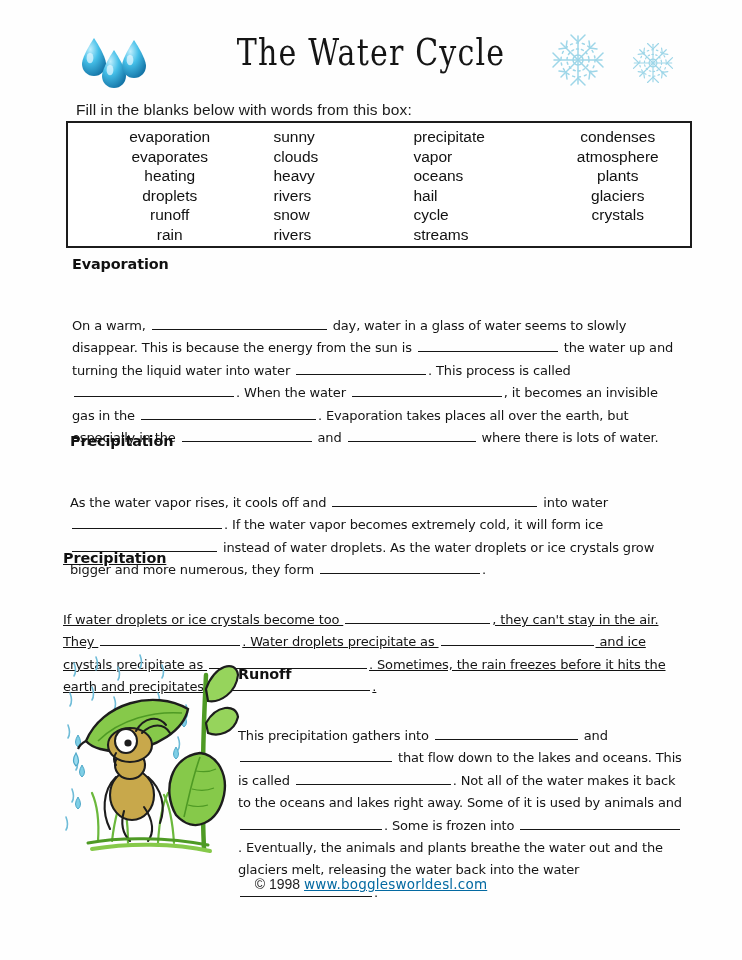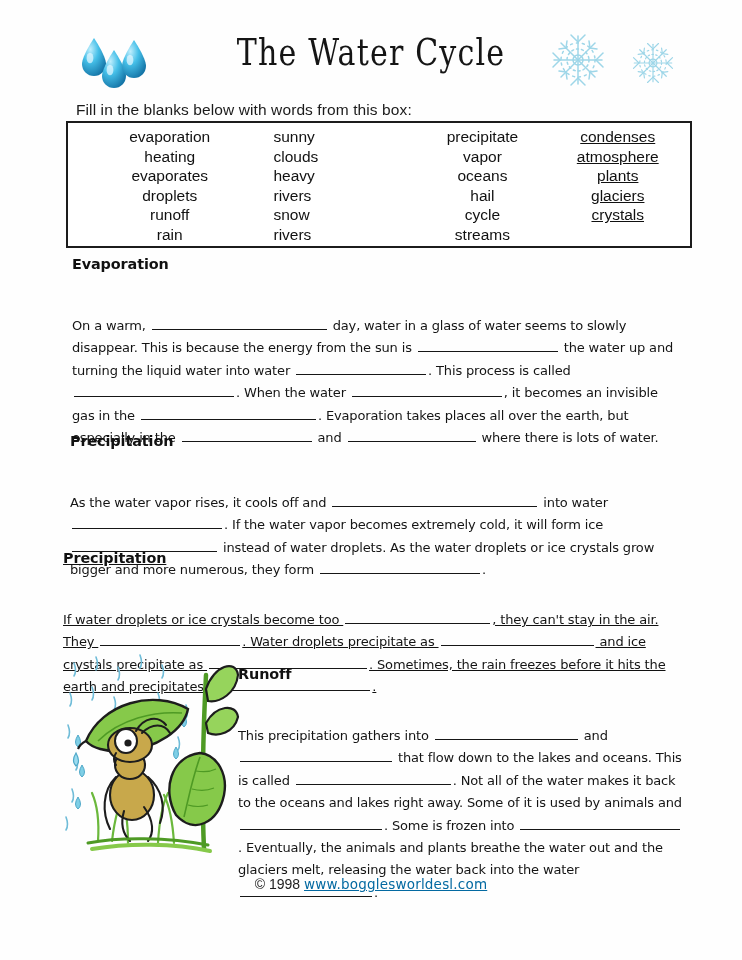--- a/index.html
+++ b/index.html
@@ -81,22 +81,22 @@
     box-sizing: border-box;
   }
   .wcol {
     font-family: "Liberation Sans", sans-serif;
     font-size: 15.5px;
     line-height: 19.6px;
     color: #111;
   }
   .wcol-1 { width: 208px; text-align: center; }
   .wcol-2 { width: 152px; text-align: left; padding-left: 8px; }
-  .wcol-3 { width: 150px; text-align: center; }
-  .wcol-4 { width: 144px; text-align: center; text-decoration: underline; }
+  .wcol-3 { width: 150px; text-align: left; }
+  .wcol-4 { width: 144px; text-align: center; }
   .wcol div { white-space: nowrap; }
 
   
   .body-font {
     font-family: "DejaVu Sans", sans-serif;
     font-size: 13px;
     color: #141414;
     letter-spacing: -0.15px;
     margin-top: 43px;
   }
@@ -248,22 +248,22 @@
       </svg>
     </div>
   </div>
 
   <div class="instruction">Fill in the blanks below with words from this box:</div>
 
   <div class="wordbox">
     <div class="wordbox-inner">
       <div class="wcol wcol-1">
           <div>evaporation</div>
+          <div>evaporates</div>
           <div>heating</div>
-          <div>evaporates</div>
           <div>droplets</div>
           <div>runoff</div>
           <div>rain</div>
         </div>
       <div class="wcol wcol-2">
           <div>sunny</div>
           <div>clouds</div>
           <div>heavy</div>
           <div>rivers</div>
           <div>snow</div>

